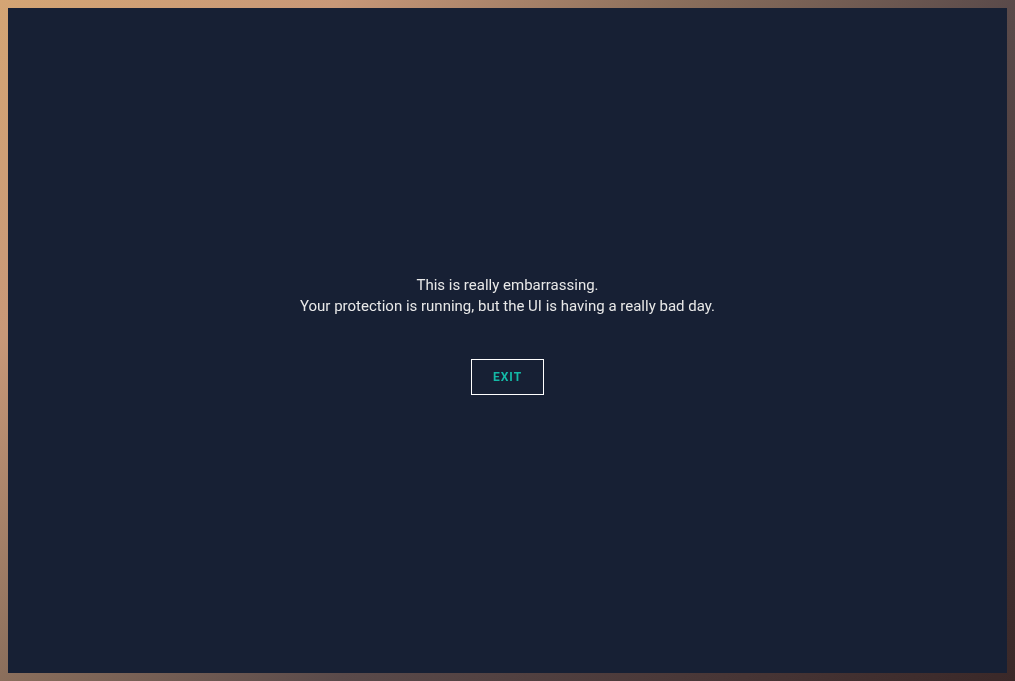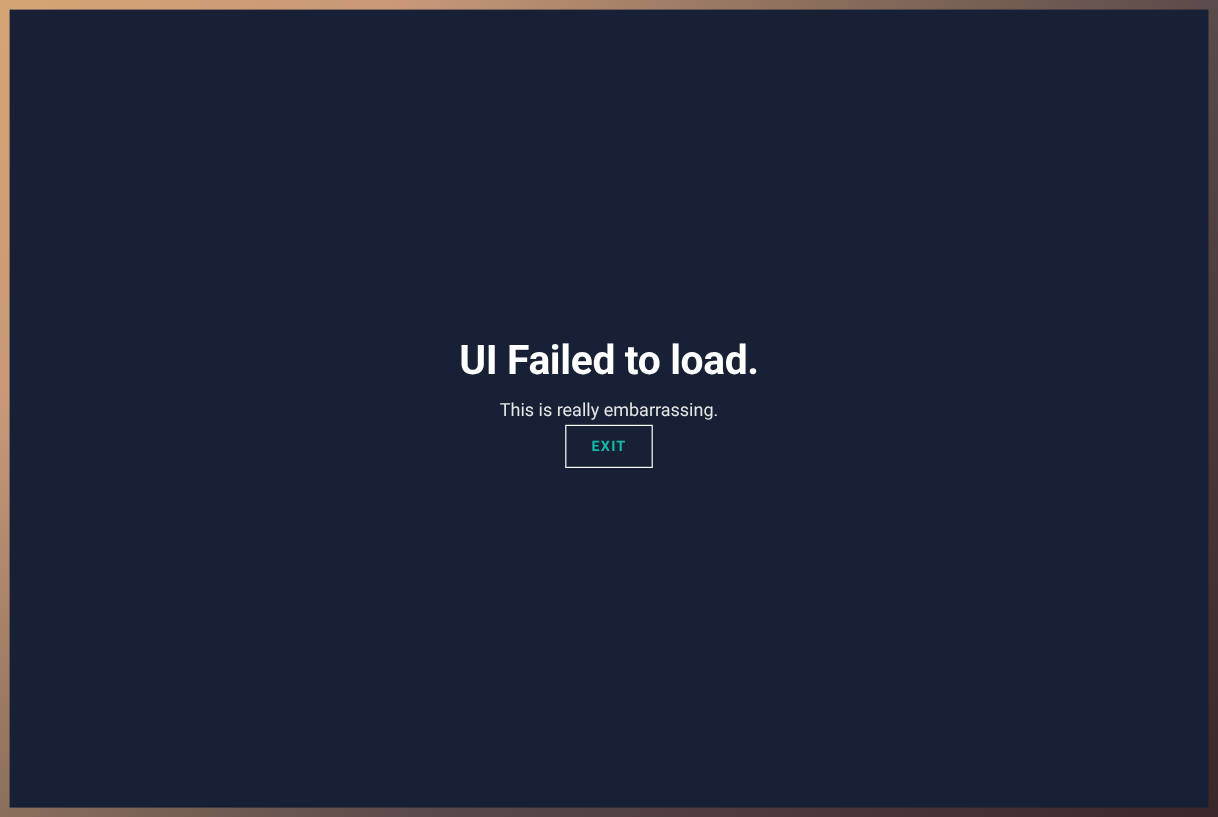--- a/index.html
+++ b/index.html
@@ -71,17 +71,17 @@
       cursor: pointer;
       text-transform: uppercase;
       font-family: inherit;
     }
   </style>
 </head>
 <body>
 
 <div class="main-panel">
   <div class="error-container">
-    <h1 class="error-heading">UI Failed to load.</h1>
     <p class="error-subtext-1">This is really embarrassing.</p>
+    <p class="error-subtext-2">Your protection is running, but the UI is having a really bad day.</p>
     <button class="exit-button">EXIT</button>
   </div>
 </div>
 
 </body></html>

